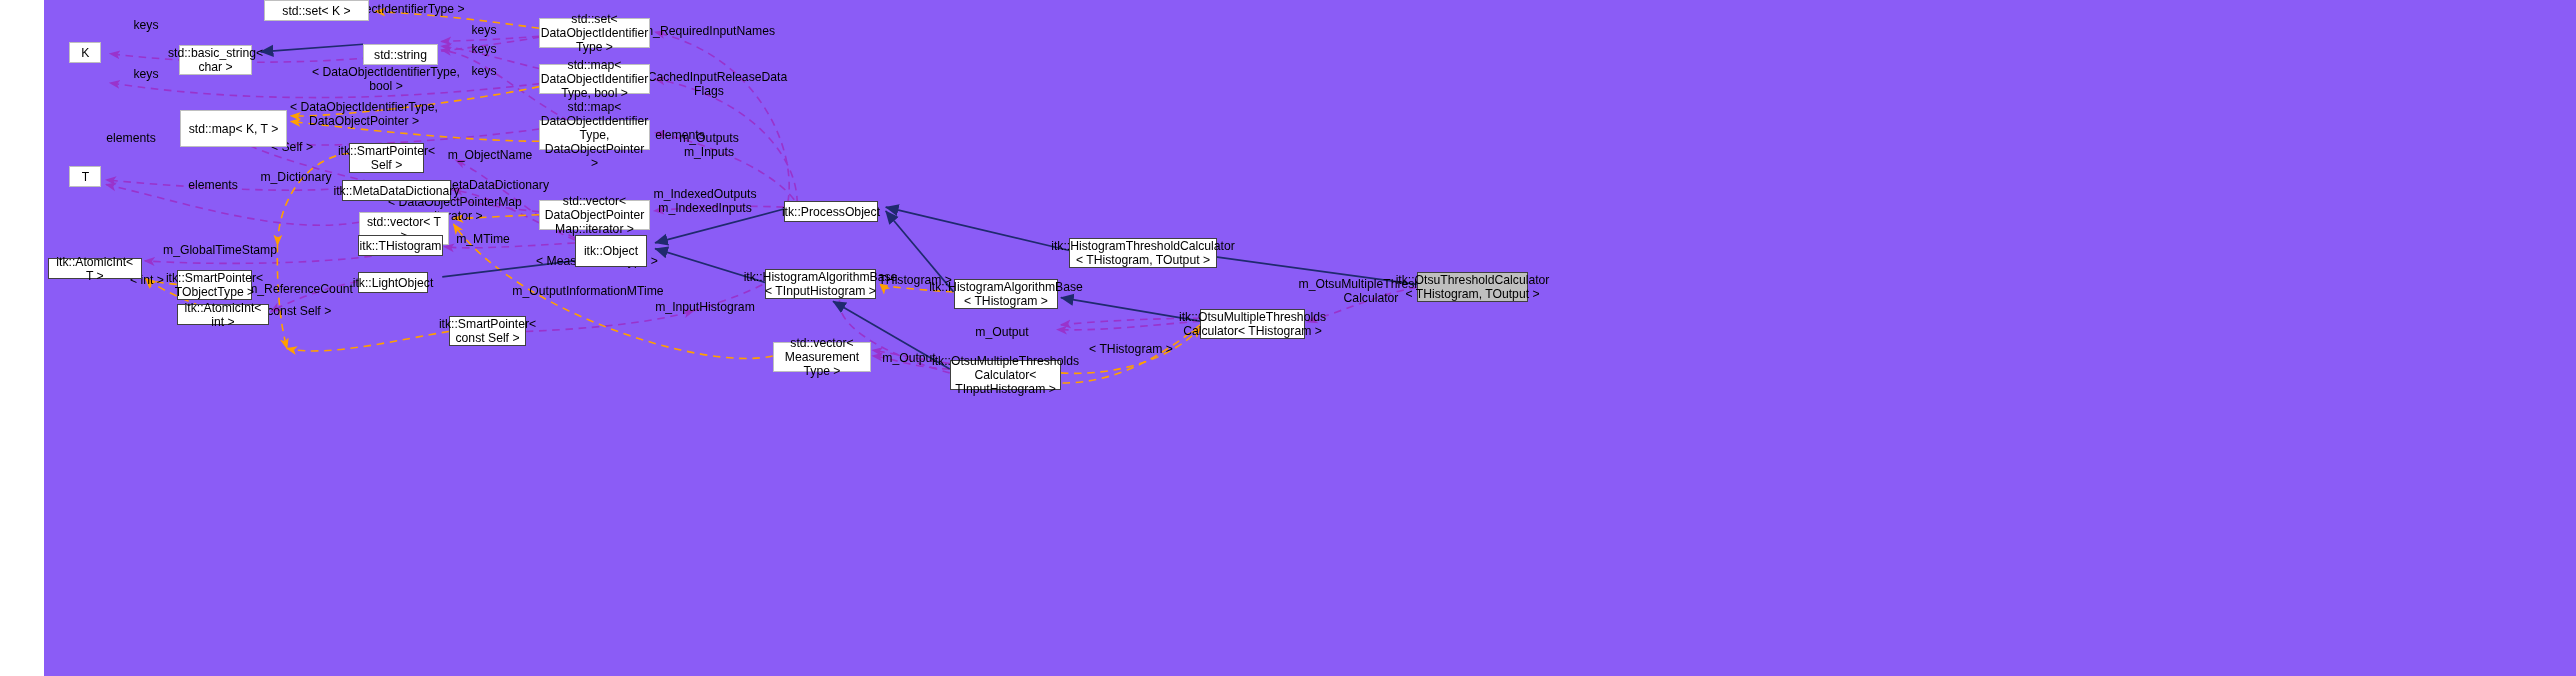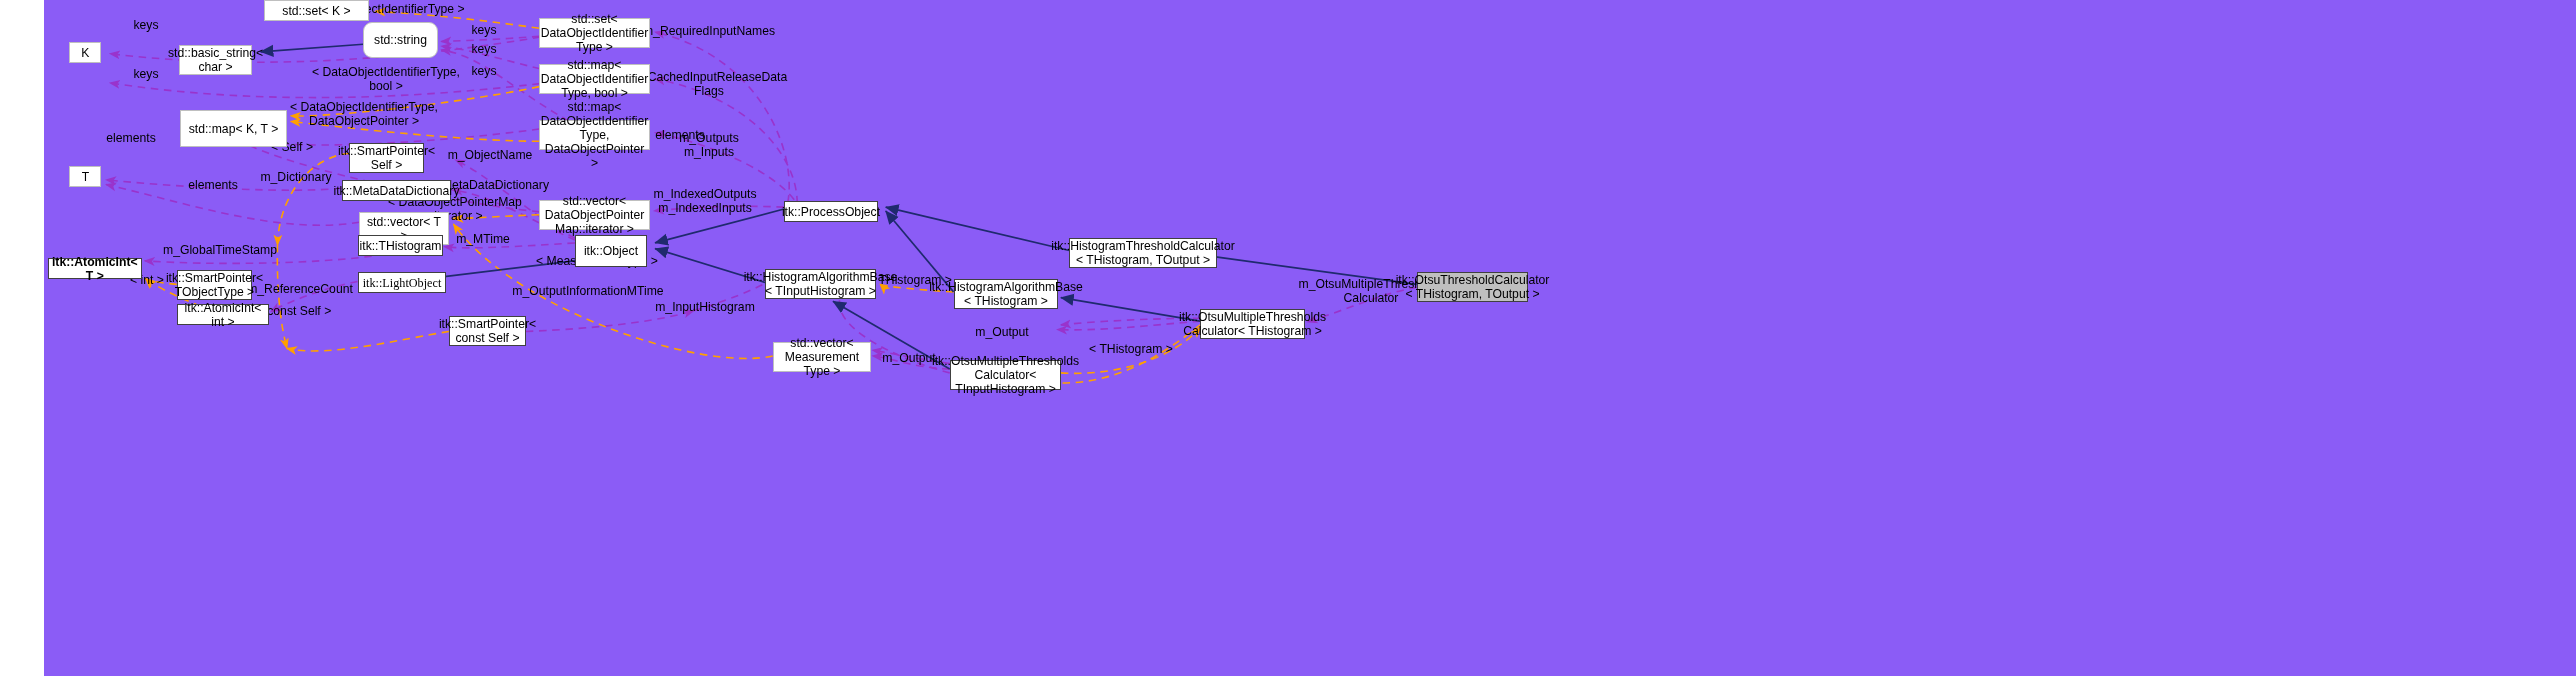--- a/index.html
+++ b/index.html
@@ -134,42 +134,42 @@
       <path d="M 1228,341 L 1080,316"></path>
       <path d="M 962,392 L 838,320"></path>
     </g>
   </svg>
 
   <div id="node-host">
       <div class="node light" style="left: 220px; top: 0px; width: 105px; height: 21px;">std::set&lt; K &gt;</div>
       <div class="node light" style="left: 25.4px; top: 42px; width: 32px; height: 21px;">K</div>
       <div class="node light" style="left: 135px; top: 45px; width: 73px; height: 30px;">std::basic_string&lt;
 char &gt;</div>
-      <div class="node light" style="left: 319px; top: 22px; width: 75px; height: 36px; border-radius: 9px;">std::string</div>
+      <div class="node light" style="left: 319px; top: 44px; width: 75px; height: 21px;">std::string</div>
       <div class="node light" style="left: 495px; top: 18px; width: 111px; height: 30px;">std::set&lt; DataObjectIdentifier
 Type &gt;</div>
       <div class="node light" style="left: 495px; top: 64px; width: 111px; height: 30px;">std::map&lt; DataObjectIdentifier
 Type, bool &gt;</div>
       <div class="node light" style="left: 136px; top: 110px; width: 107px; height: 37px;">std::map&lt; K, T &gt;</div>
       <div class="node light" style="left: 495px; top: 120px; width: 111px; height: 30px;">std::map&lt; DataObjectIdentifier
 Type, DataObjectPointer &gt;</div>
       <div class="node light" style="left: 25.4px; top: 166px; width: 32px; height: 21px;">T</div>
       <div class="node dark" style="left: 305px; top: 143px; width: 75px; height: 30px;">itk::SmartPointer&lt;
 Self &gt;</div>
       <div class="node dark" style="left: 298px; top: 180px; width: 109px; height: 21px;">itk::MetaDataDictionary</div>
       <div class="node light" style="left: 315px; top: 212px; width: 90px; height: 33px;">std::vector&lt; T &gt;</div>
       <div class="node light" style="left: 495px; top: 200px; width: 111px; height: 30px;">std::vector&lt; DataObjectPointer
 Map::iterator &gt;</div>
       <div class="node dark" style="left: 740px; top: 201px; width: 94px; height: 21px;">itk::ProcessObject</div>
       <div class="node dark" style="left: 531px; top: 235px; width: 72px; height: 32px;">itk::Object</div>
       <div class="node dark" style="left: 314px; top: 235px; width: 85px; height: 21px;">itk::THistogram</div>
-      <div class="node dark" style="left: 3.8px; top: 258px; width: 94px; height: 21px; font-weight: bold;">itk::AtomicInt&lt; T &gt;</div>
+      <div class="node dark" style="left: 3.8px; top: 258px; width: 94px; height: 21px;">itk::AtomicInt&lt; T &gt;</div>
       <div class="node dark" style="left: 133px; top: 270px; width: 75px; height: 30px;">itk::SmartPointer&lt;
 TObjectType &gt;</div>
-      <div class="node dark" style="left: 314px; top: 272px; width: 88px; height: 21px; font-family: Liberation Serif, serif;">itk::LightObject</div>
+      <div class="node dark" style="left: 314px; top: 272px; width: 70px; height: 21px;">itk::LightObject</div>
       <div class="node dark" style="left: 133px; top: 304px; width: 92px; height: 21px;">itk::AtomicInt&lt; int &gt;</div>
       <div class="node dark" style="left: 405px; top: 316px; width: 77px; height: 30px;">itk::SmartPointer&lt;
 const Self &gt;</div>
       <div class="node dark" style="left: 721px; top: 269px; width: 111px; height: 30px;">itk::HistogramAlgorithmBase
 &lt; TInputHistogram &gt;</div>
       <div class="node dark" style="left: 910px; top: 279px; width: 104px; height: 30px;">itk::HistogramAlgorithmBase
 &lt; THistogram &gt;</div>
       <div class="node dark" style="left: 1025px; top: 238px; width: 148px; height: 30px;">itk::HistogramThresholdCalculator
 &lt; THistogram, TOutput &gt;</div>
       <div class="node dark" style="left: 1156px; top: 309px; width: 105px; height: 30px;">itk::OtsuMultipleThresholds

